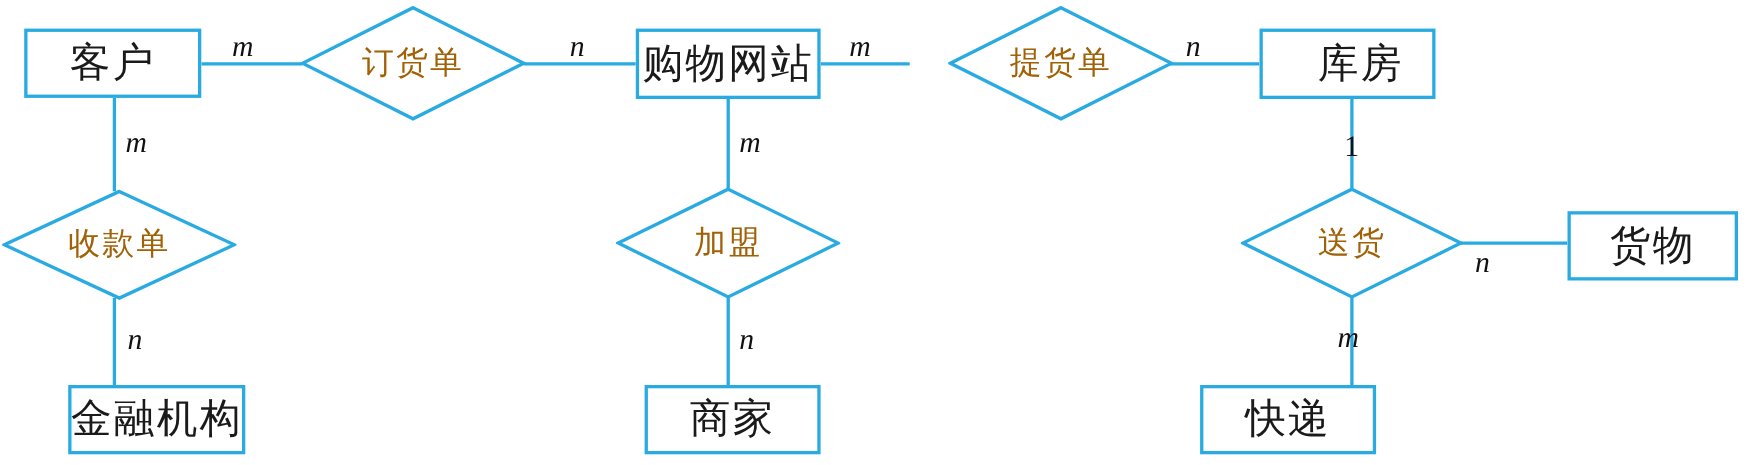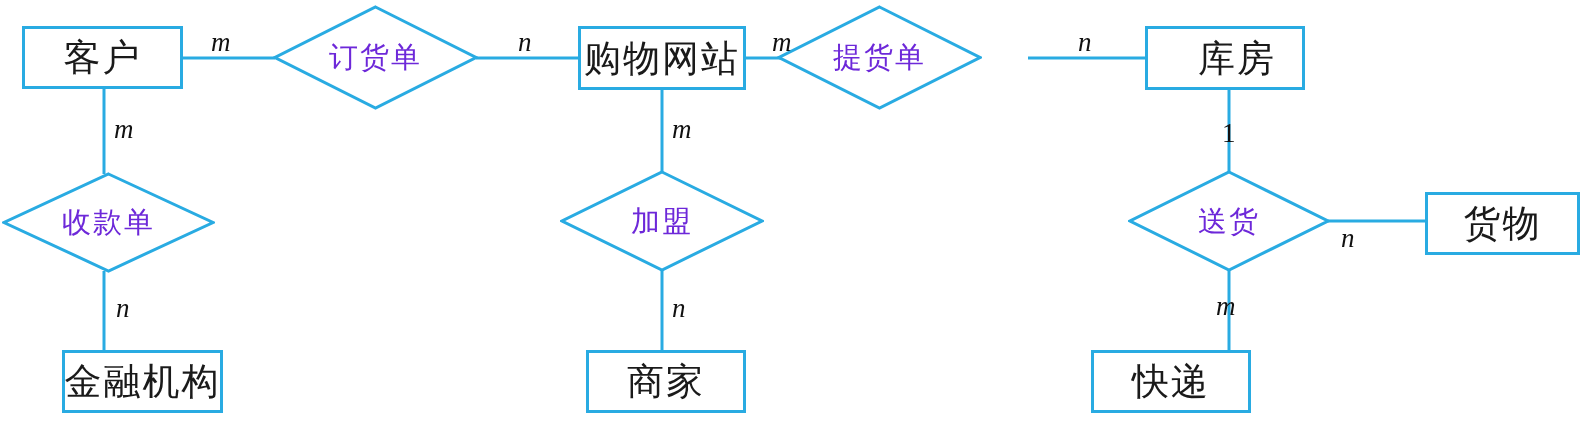--- a/index.html
+++ b/index.html
@@ -45,21 +45,21 @@
   }
   .relationship .dia-svg {
     position: absolute;
     left: 0; top: 0;
     width: 100%;
     height: 100%;
   }
   .relationship .dia-label {
     position: relative;
     z-index: 2;
-    color: #6d28d9;
+    color: #a16207;
     font-size: 29px;
     letter-spacing: 2px;
     white-space: nowrap;
     line-height: 1;
   }
   .card {
     position: absolute;
     color: #111111;
     font-size: 27px;
     font-style: italic;
@@ -113,21 +113,21 @@
         <span>货物</span>
       </div>
     </div>
   <div id="relationship-layer">
       <div class="relationship" style="left: 273px; top: 5px; width: 205px; height: 105px;">
         <svg class="dia-svg" viewBox="0 0 205 105" preserveAspectRatio="none">
           <polygon points="102.5,2 203,52.5 102.5,103 2,52.5" fill="#ffffff" stroke="#29abe2" stroke-width="3"></polygon>
         </svg>
         <span class="dia-label">订货单</span>
       </div>
-      <div class="relationship" style="left: 777px; top: 5px; width: 205px; height: 105px;">
+      <div class="relationship" style="left: 862px; top: 5px; width: 205px; height: 105px;">
         <svg class="dia-svg" viewBox="0 0 205 105" preserveAspectRatio="none">
           <polygon points="102.5,2 203,52.5 102.5,103 2,52.5" fill="#ffffff" stroke="#29abe2" stroke-width="3"></polygon>
         </svg>
         <span class="dia-label">提货单</span>
       </div>
       <div class="relationship" style="left: 2px; top: 172px; width: 213px; height: 101px;">
         <svg class="dia-svg" viewBox="0 0 213 101" preserveAspectRatio="none">
           <polygon points="106.5,2 211,50.5 106.5,99 2,50.5" fill="#ffffff" stroke="#29abe2" stroke-width="3"></polygon>
         </svg>
         <span class="dia-label">收款单</span>

